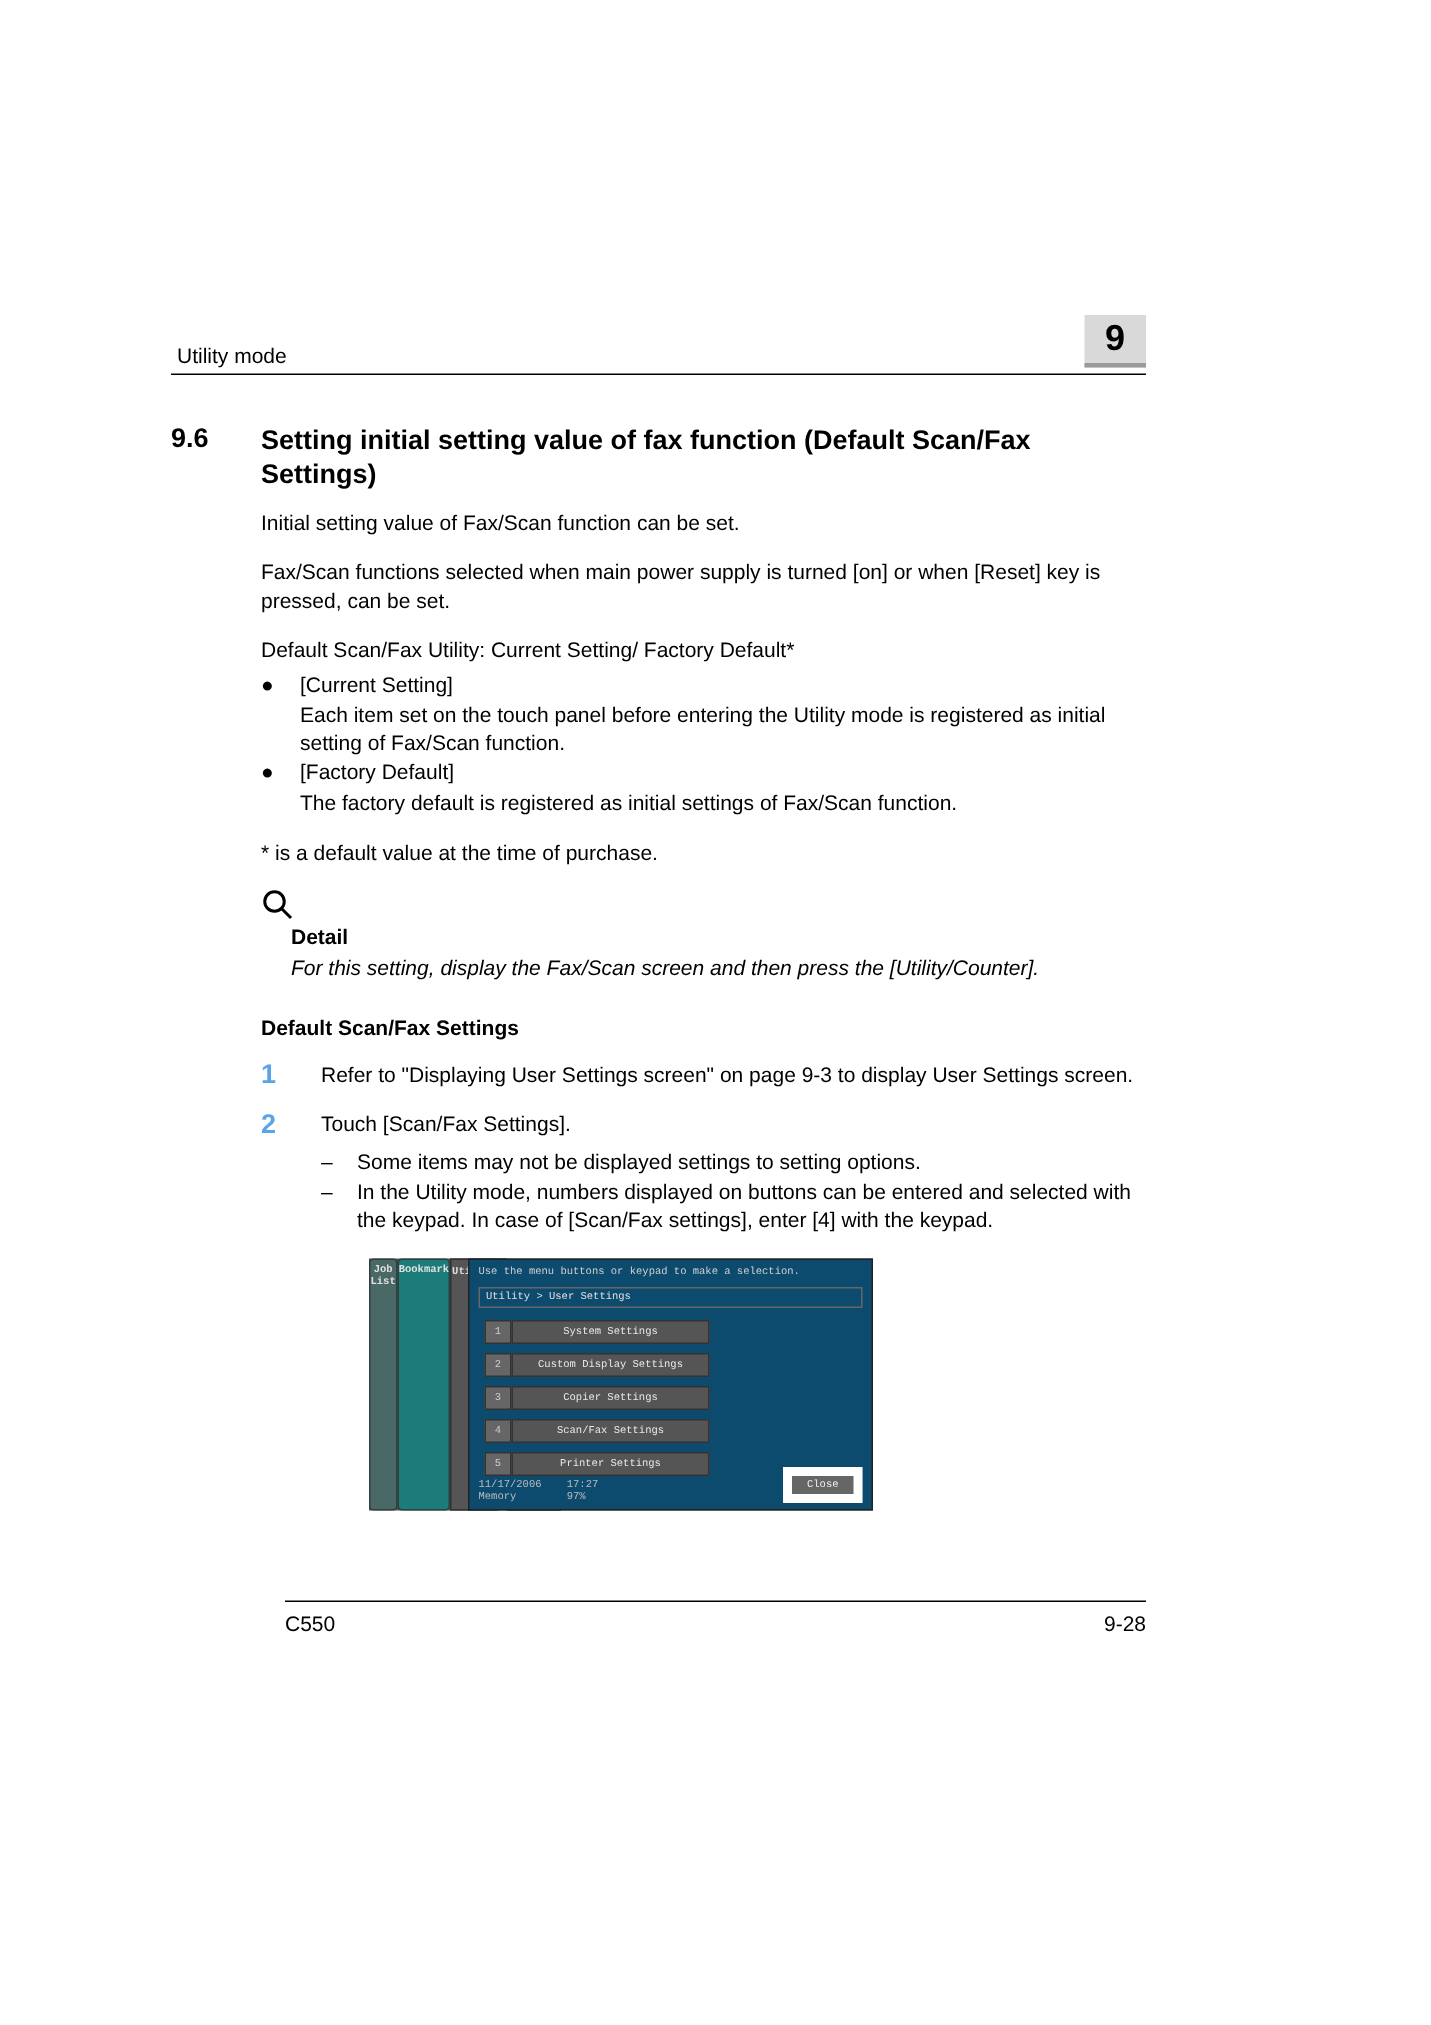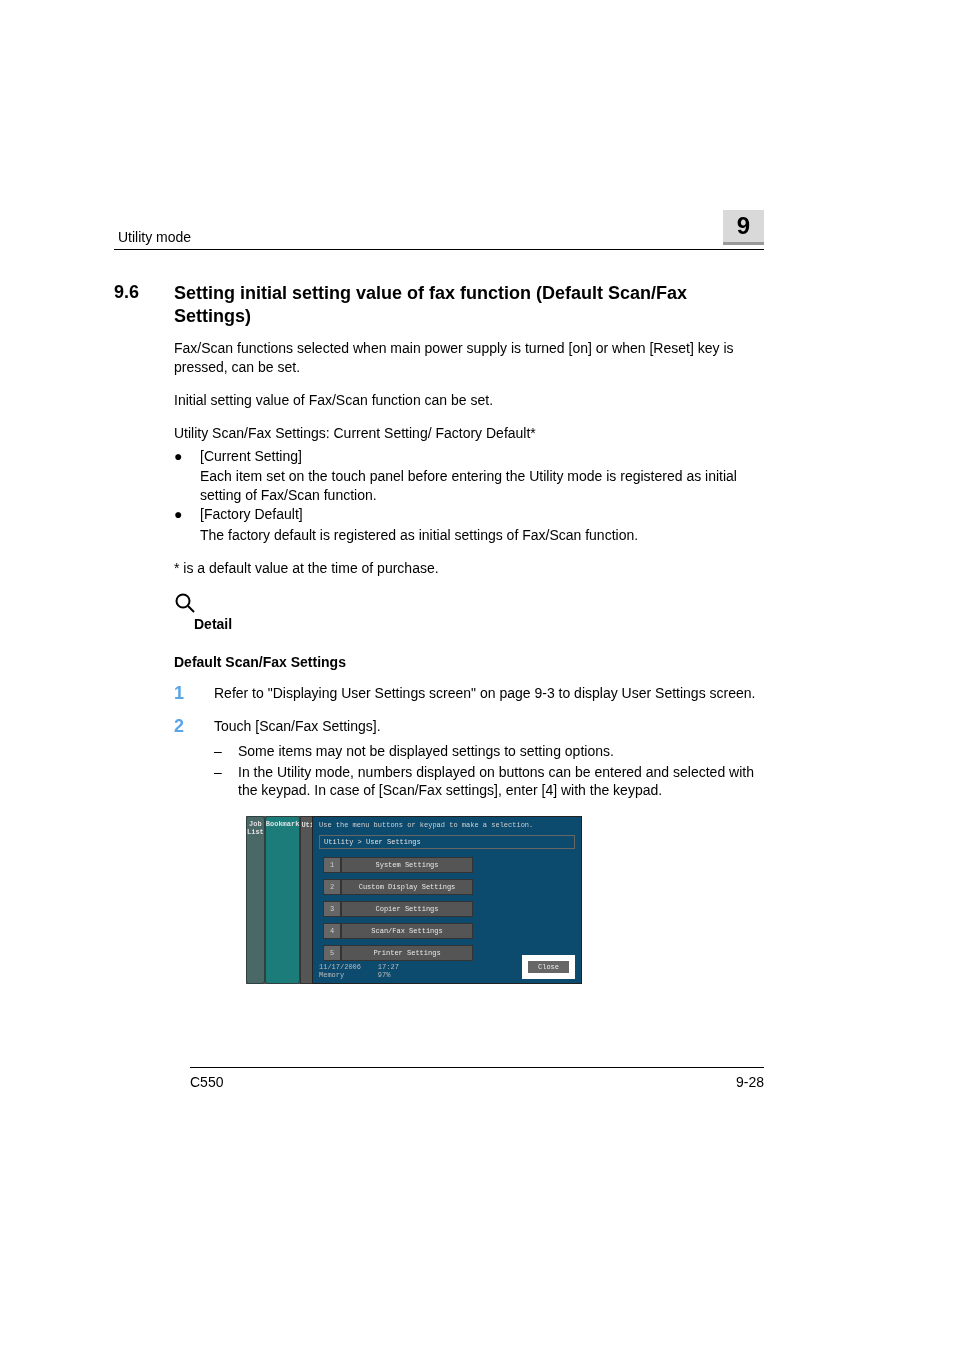--- a/index.html
+++ b/index.html
@@ -189,23 +189,23 @@
     <span class="chapter-badge">9</span>
   </div>
 
   <div class="section-row">
     <div class="sec-num">9.6</div>
     <div class="sec-title">Setting initial setting value of fax function (Default Scan/Fax Settings)</div>
   </div>
 
   <div class="body-col">
 
+    <div class="para">Initial setting value of Fax/Scan function can be set.</div>
     <div class="para">Fax/Scan functions selected when main power supply is turned [on] or when [Reset] key is pressed, can be set.</div>
-    <div class="para">Initial setting value of Fax/Scan function can be set.</div>
-    <div class="para" style="margin-bottom:4px">Utility Scan/Fax Settings: Current Setting/ Factory Default*</div>
+    <div class="para" style="margin-bottom:4px">Default Scan/Fax Utility: Current Setting/ Factory Default*</div>
 
     <div class="bullets">
       <div class="b-row">
         <span class="b-mark">●</span>
         <span>[Current Setting]</span>
       </div>
       <div class="b-sub">Each item set on the touch panel before entering the Utility mode is registered as initial setting of Fax/Scan function.</div>
       <div class="b-row">
         <span class="b-mark">●</span>
         <span>[Factory Default]</span>
@@ -216,20 +216,21 @@
     <div class="para">* is a default value at the time of purchase.</div>
 
     <div class="detail-block">
       <span class="detail-icon">
         <svg width="22" height="22" viewBox="0 0 22 22">
           <circle cx="9" cy="9" r="6.5" fill="none" stroke="#000" stroke-width="2"></circle>
           <line x1="14" y1="14" x2="20" y2="20" stroke="#000" stroke-width="2"></line>
         </svg>
       </span>
       <div class="detail-title">Detail</div>
+      <div class="detail-body">For this setting, display the Fax/Scan screen and then press the [Utility/Counter].</div>
     </div>
 
     <div class="sub-heading">Default Scan/Fax Settings</div>
 
     <div class="step">
       <div class="step-num">1</div>
       <div class="step-body">Refer to "Displaying User Settings screen" on page 9-3 to display User Settings screen.</div>
     </div>
 
     <div class="step">

